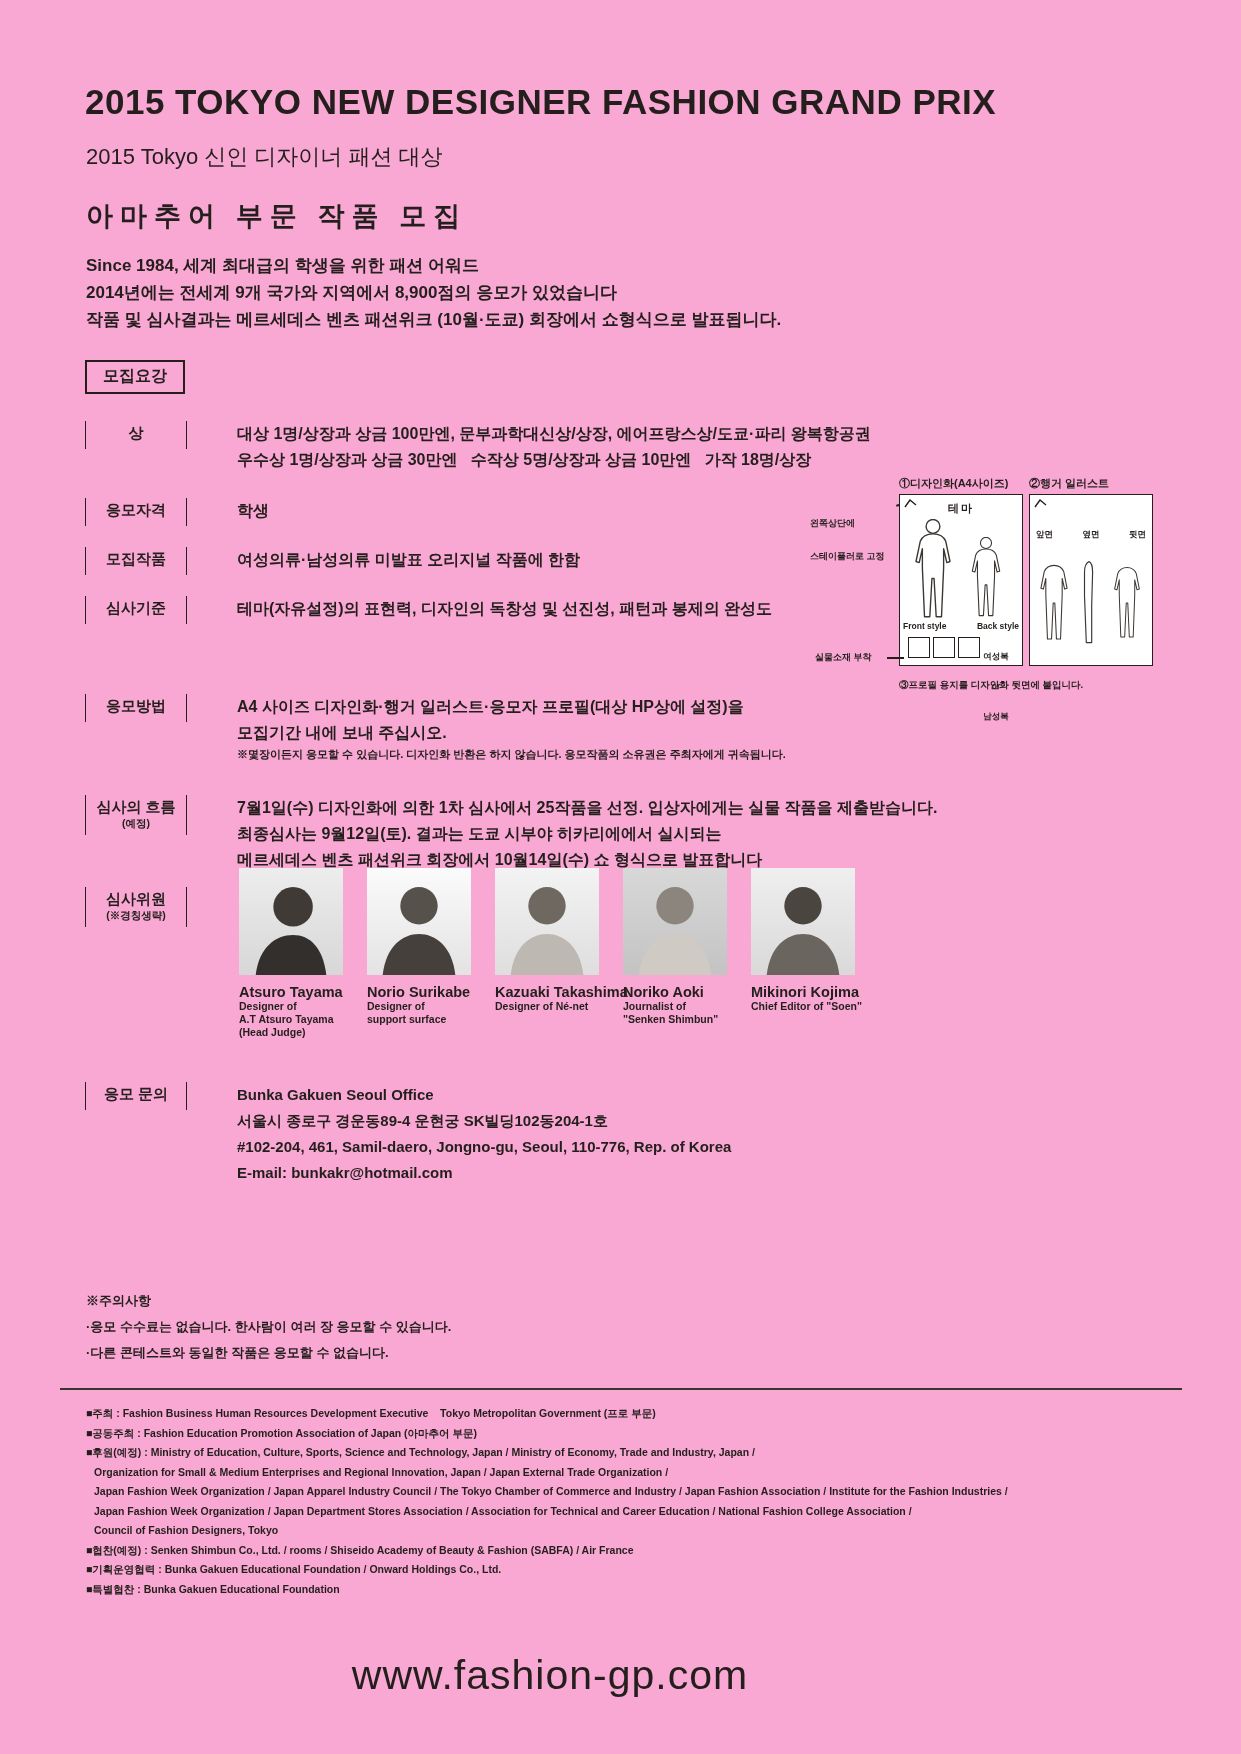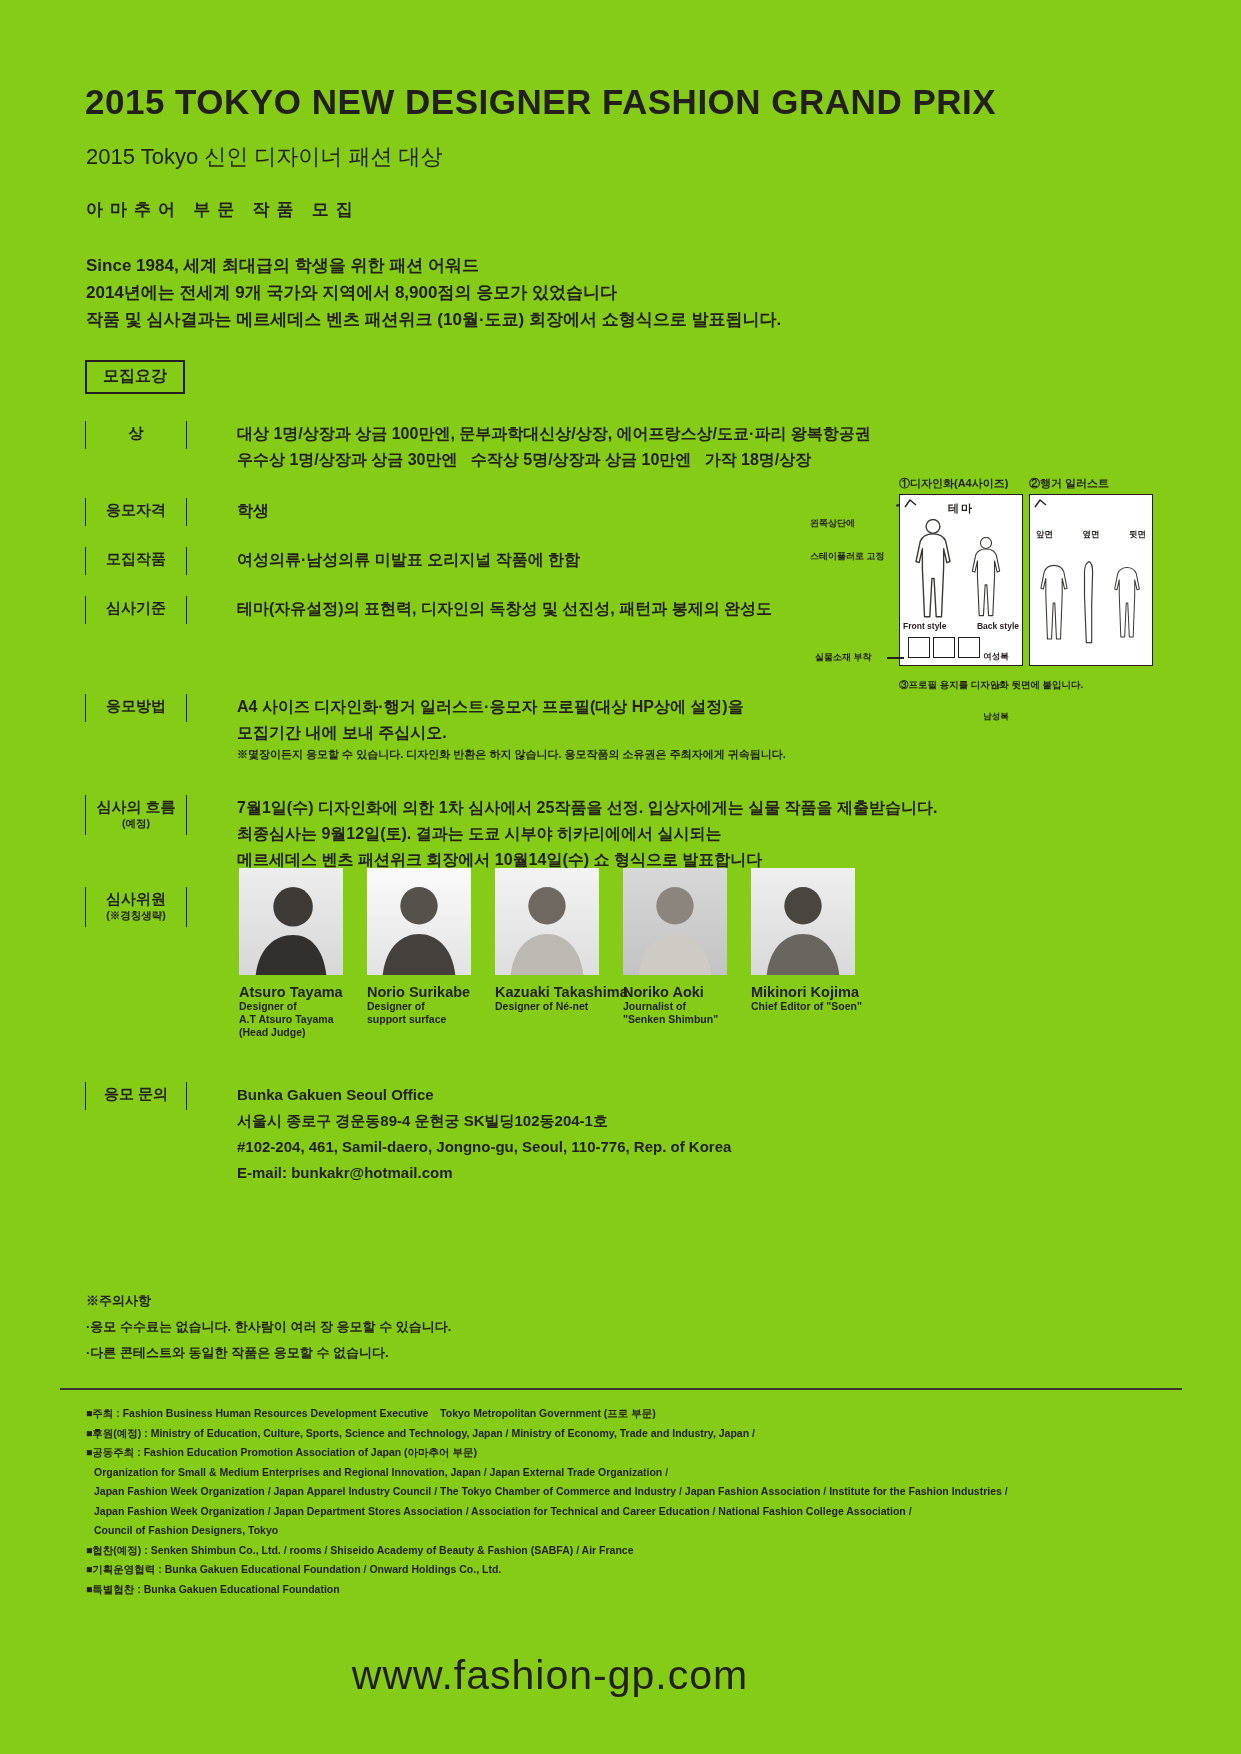--- a/index.html
+++ b/index.html
@@ -1,24 +1,24 @@
 <!DOCTYPE html>
 <html><head>
 <meta charset="utf-8">
 <style>
   html,body { margin:0; padding:0; background:#fff; }
   .page {
-    position:relative; width:1241px; height:1754px; background:#84cc16;
+    position:relative; width:1241px; height:1754px; background:#f9a8d4;
     font-family:"Liberation Sans", sans-serif; color:#241f1c; overflow:hidden;
   }
   .abs { position:absolute; }
 
   .title { left:85px; top:82px; font-size:35px; font-weight:bold; letter-spacing:0.5px; white-space:pre; margin:0; }
   .subtitle { left:86px; top:142px; font-size:22px; font-weight:normal; white-space:pre; }
-  .section-heading { left:86px; top:198px; font-size:17px; letter-spacing:7px; font-weight:bold;
+  .section-heading { left:86px; top:198px; font-size:27px; letter-spacing:7px; font-weight:bold;
     font-family:"Liberation Serif", serif; white-space:pre; }
   .intro { left:86px; top:252px; font-size:17px; font-weight:bold; line-height:27px; }
   .intro div { white-space:pre; }
 
   .box-label { left:85px; top:360px; border:2px solid #241f1c; font-size:16px; font-weight:bold;
     padding:4px 16px 5px; white-space:pre; }
 
   .row { position:absolute; left:85px; display:flex; align-items:flex-start; }
   .label-cell { width:100px; border-left:1.5px solid #241f1c; border-right:1.5px solid #241f1c;
     text-align:center; font-size:15px; font-weight:bold; padding:3px 0 6px; }
@@ -279,22 +279,22 @@
   <div class="abs notes-block">
     <div>※주의사항</div>
     <div>·응모 수수료는 없습니다. 한사람이 여러 장 응모할 수 있습니다.</div>
     <div>·다른 콘테스트와 동일한 작품은 응모할 수 없습니다.</div>
   </div>
 
   <div class="abs rule"></div>
 
   <div class="abs footer-block">
     <div class="footer-line">■주최 : Fashion Business Human Resources Development Executive    Tokyo Metropolitan Government (프로 부문)</div>
+    <div class="footer-line">■공동주최 : Fashion Education Promotion Association of Japan (아마추어 부문)</div>
     <div class="footer-line">■후원(예정) : Ministry of Education, Culture, Sports, Science and Technology, Japan / Ministry of Economy, Trade and Industry, Japan /</div>
-    <div class="footer-line">■공동주최 : Fashion Education Promotion Association of Japan (아마추어 부문)</div>
     <div class="footer-line indent">Organization for Small &amp; Medium Enterprises and Regional Innovation, Japan / Japan External Trade Organization /</div>
     <div class="footer-line indent">Japan Fashion Week Organization / Japan Apparel Industry Council / The Tokyo Chamber of Commerce and Industry / Japan Fashion Association / Institute for the Fashion Industries /</div>
     <div class="footer-line indent">Japan Fashion Week Organization / Japan Department Stores Association / Association for Technical and Career Education / National Fashion College Association /</div>
     <div class="footer-line indent">Council of Fashion Designers, Tokyo</div>
     <div class="footer-line">■협찬(예정) : Senken Shimbun Co., Ltd. / rooms / Shiseido Academy of Beauty &amp; Fashion (SABFA) / Air France</div>
     <div class="footer-line">■기획운영협력 : Bunka Gakuen Educational Foundation / Onward Holdings Co., Ltd.</div>
     <div class="footer-line">■특별협찬 : Bunka Gakuen Educational Foundation</div>
   </div>
 
   <div class="abs site-url">www.fashion-gp.com</div>

